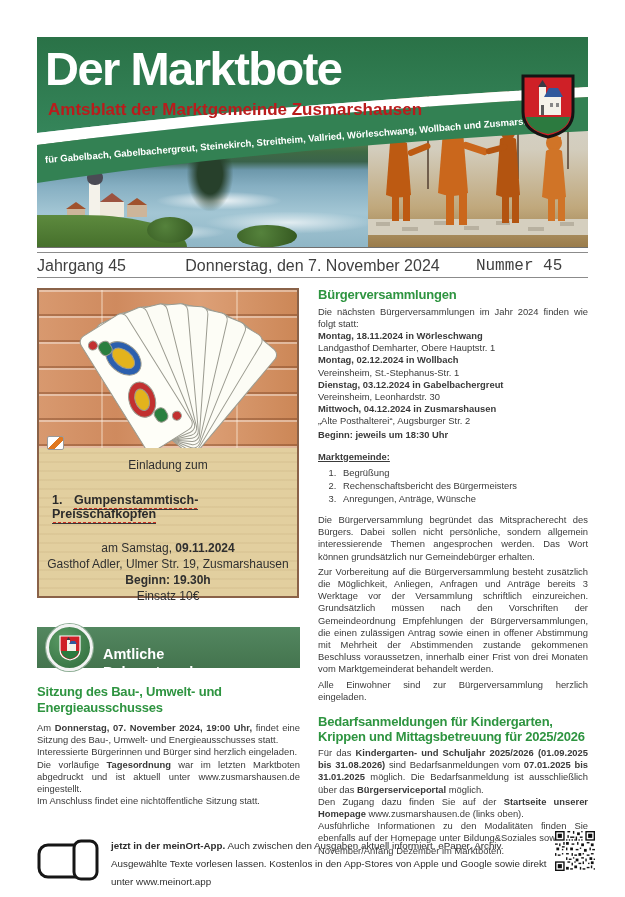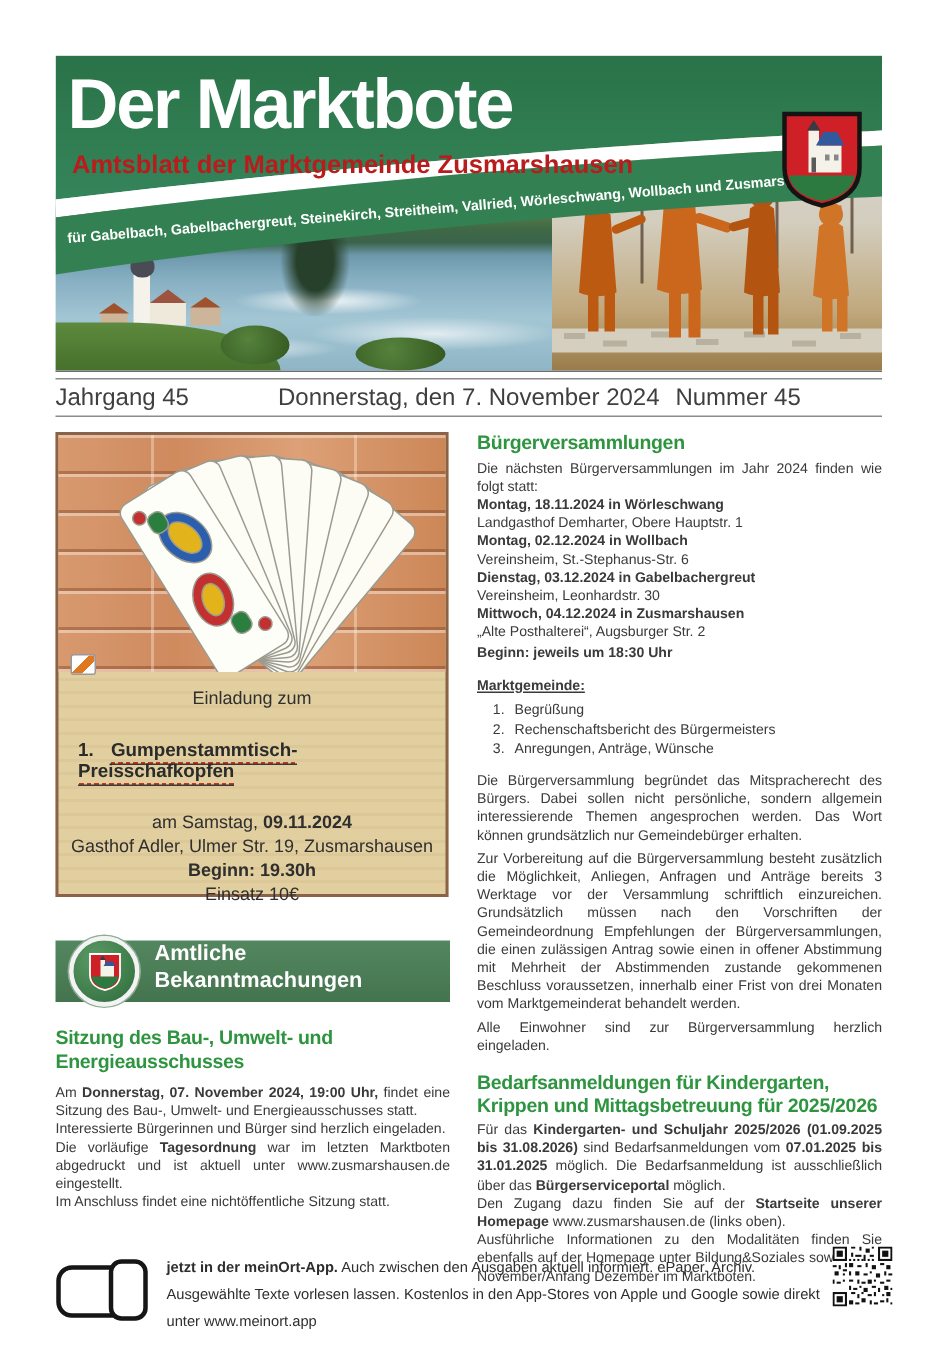--- a/index.html
+++ b/index.html
@@ -41,21 +41,21 @@
   .mast-ribbon{position:absolute;left:8px;top:117px;width:540px;color:#fff;font-weight:bold;
     font-size:9.5px;white-space:nowrap;transform:rotate(-4.6deg);transform-origin:0 50%;}
   .coat{position:absolute;right:12px;top:36px;}
 
   
   .rule{position:absolute;left:37px;width:551px;border-top:1px solid #8b8b8b;}
   .issue-text{position:absolute;left:37px;top:257px;width:551px;display:flex;
     font-size:16px;color:#3f3f3f;}
   .issue-text .l{flex:1;text-align:left;}
   .issue-text .c{flex:2;text-align:center;}
-  .issue-text .r{flex:1;text-align:left;}
+  .issue-text .r{flex:1;text-align:center;font-family:Liberation Mono, monospace;}
 
   
   .poster{position:absolute;left:37px;top:288px;width:262px;height:310px;box-sizing:border-box;
     border:2px solid #8a6248;background:
       repeating-linear-gradient(180deg, rgba(120,80,30,.06) 0 2px, transparent 2px 9px),
       #e2cf9f;}
   .poster-wood{position:absolute;left:0;top:0;right:0;height:158px;
     background:
       repeating-linear-gradient(90deg, transparent 0 62px, rgba(255,245,230,.35) 62px 64px, transparent 64px 135px),
       repeating-linear-gradient(180deg, rgba(255,255,255,.4) 0 2px, transparent 2px 24px, rgba(110,55,25,.38) 24px 26px),
@@ -69,21 +69,21 @@
   .event-num{display:inline-block;width:22px;}
   .event-title{border-bottom:1.5px solid #3a3a3a;padding-bottom:2px;
     background:repeating-linear-gradient(90deg,#d03022 0 3px, transparent 3px 5px) left bottom / 100% 1.5px no-repeat;}
   .when{margin-top:19px;font-size:12px;}
   .pline{font-size:12px;line-height:16px;}
   .b{font-weight:bold;}
 
   
   .official{position:absolute;left:37px;top:627px;width:263px;height:41px;
     background:linear-gradient(180deg,#538760,#44744e);}
-  .official-text{position:absolute;left:66px;top:1px;color:#fff;font-weight:bold;
+  .official-text{position:absolute;left:66px;top:19px;color:#fff;font-weight:bold;
     font-size:14.5px;line-height:17.5px;}
   .seal{position:absolute;left:9px;top:-3px;width:47px;height:47px;border-radius:50%;box-sizing:border-box;
     background:radial-gradient(circle at 35% 30%, #5a9a64, #2f6b3c);border:3px solid #f3f3f3;
     box-shadow:0 0 0 1px #8fae96;display:flex;align-items:center;justify-content:center;}
 
   
   .green-head{color:#2e9440;font-weight:bold;font-size:13px;line-height:15.5px;letter-spacing:-.2px;}
   .green-head span{display:block;white-space:nowrap;}
   .l-head{position:absolute;left:37px;top:684px;width:263px;}
   .l-body{position:absolute;left:37px;top:722px;width:263px;font-size:9.4px;line-height:12.2px;
@@ -333,21 +333,21 @@
       <span>Bürgerversammlungen</span>
     </div>
     <p>Die nächsten Bürgerversammlungen im Jahr 2024 finden wie folgt statt:</p>
 
     <div class="meeting">
       <div class="m-date">Montag, 18.11.2024 in Wörleschwang</div>
       <div class="m-venue">Landgasthof Demharter, Obere Hauptstr. 1</div>
     </div>
     <div class="meeting">
       <div class="m-date">Montag, 02.12.2024 in Wollbach</div>
-      <div class="m-venue">Vereinsheim, St.-Stephanus-Str. 6</div>
+      <div class="m-venue">Vereinsheim, St.-Stephanus-Str. 1</div>
     </div>
     <div class="meeting">
       <div class="m-date">Dienstag, 03.12.2024 in Gabelbachergreut</div>
       <div class="m-venue">Vereinsheim, Leonhardstr. 30</div>
     </div>
     <div class="meeting">
       <div class="m-date">Mittwoch, 04.12.2024 in Zusmarshausen</div>
       <div class="m-venue">„Alte Posthalterei“, Augsburger Str. 2</div>
     </div>
     <div class="begin-line">Beginn: jeweils um 18:30 Uhr</div>

